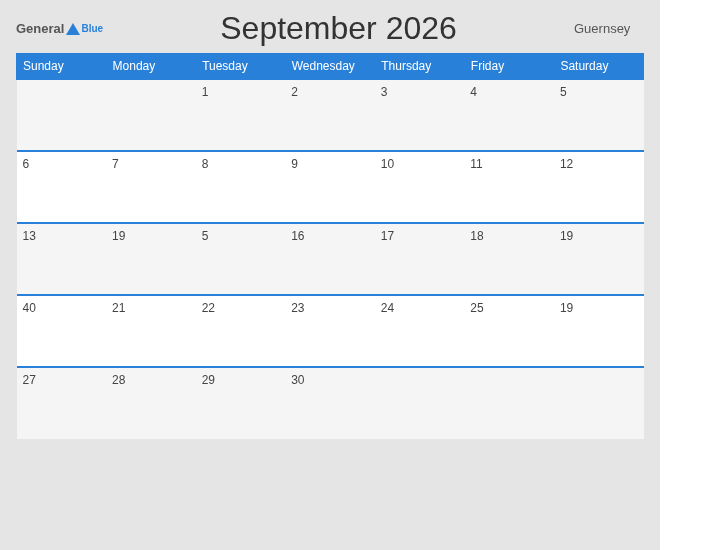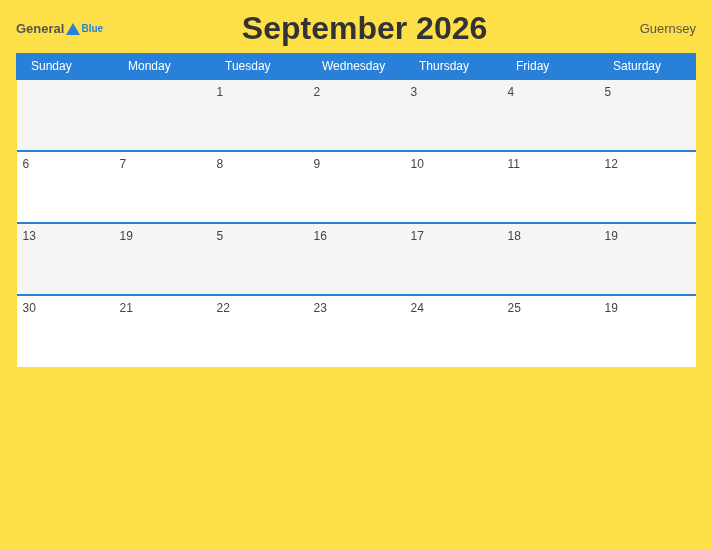--- a/index.html
+++ b/index.html
@@ -4,23 +4,23 @@
   <style>
     * { margin: 0; padding: 0; box-sizing: border-box; }
     body {
       width: 712px;
       height: 550px;
       background: #fff;
       font-family: Arial, sans-serif;
       overflow: hidden;
     }
     .page {
-      width: 712px;
+      width: 660px;
       height: 550px;
-      background: #fde047;
+      background: #e5e5e5;
       padding: 10px 16px 10px 16px;
     }
     .header {
       display: flex;
       align-items: center;
       justify-content: space-between;
       margin-bottom: 6px;
     }
     .logo {
       display: flex;
@@ -45,43 +45,43 @@
       border-left: 7px solid transparent;
       border-right: 7px solid transparent;
       border-bottom: 12px solid #2980d9;
       display: inline-block;
       margin-left: 2px;
       margin-right: 1px;
       vertical-align: middle;
     }
     .title {
       font-size: 32px;
-      font-weight: 700;
+      font-weight: 400;
       color: #333;
       text-align: center;
       flex: 1;
     }
     .country {
       font-size: 13px;
       color: #555;
       min-width: 70px;
-      text-align: right;
+      text-align: left;
     }
     .calendar {
       width: 100%;
       border-collapse: collapse;
     }
     .calendar thead tr {
       background: #2980d9;
     }
     .calendar thead th {
       color: #fff;
       font-size: 12px;
       font-weight: normal;
-      padding: 5px 14px;
+      padding: 5px 6px;
       text-align: left;
       border: 1px solid #2980d9;
       width: calc(100% / 7);
     }
     .calendar tbody tr {
       height: 72px;
     }
     .calendar tbody tr:nth-child(odd) {
       background: #f5f5f5;
     }
@@ -154,23 +154,32 @@
         <tr>
           <td><span class="day-num">13</span></td>
           <td><span class="day-num">19</span></td>
           <td><span class="day-num">5</span></td>
           <td><span class="day-num">16</span></td>
           <td><span class="day-num">17</span></td>
           <td><span class="day-num">18</span></td>
           <td><span class="day-num">19</span></td>
         </tr>
         <tr>
-          <td><span class="day-num">30</span></td>
+          <td><span class="day-num">40</span></td>
           <td><span class="day-num">21</span></td>
           <td><span class="day-num">22</span></td>
           <td><span class="day-num">23</span></td>
           <td><span class="day-num">24</span></td>
           <td><span class="day-num">25</span></td>
           <td><span class="day-num">19</span></td>
         </tr>
+        <tr>
+          <td><span class="day-num">27</span></td>
+          <td><span class="day-num">28</span></td>
+          <td><span class="day-num">29</span></td>
+          <td><span class="day-num">30</span></td>
+          <td class="empty"></td>
+          <td class="empty"></td>
+          <td class="empty"></td>
+        </tr>
       </tbody>
   </table>
 </div>
 
 </body></html>

